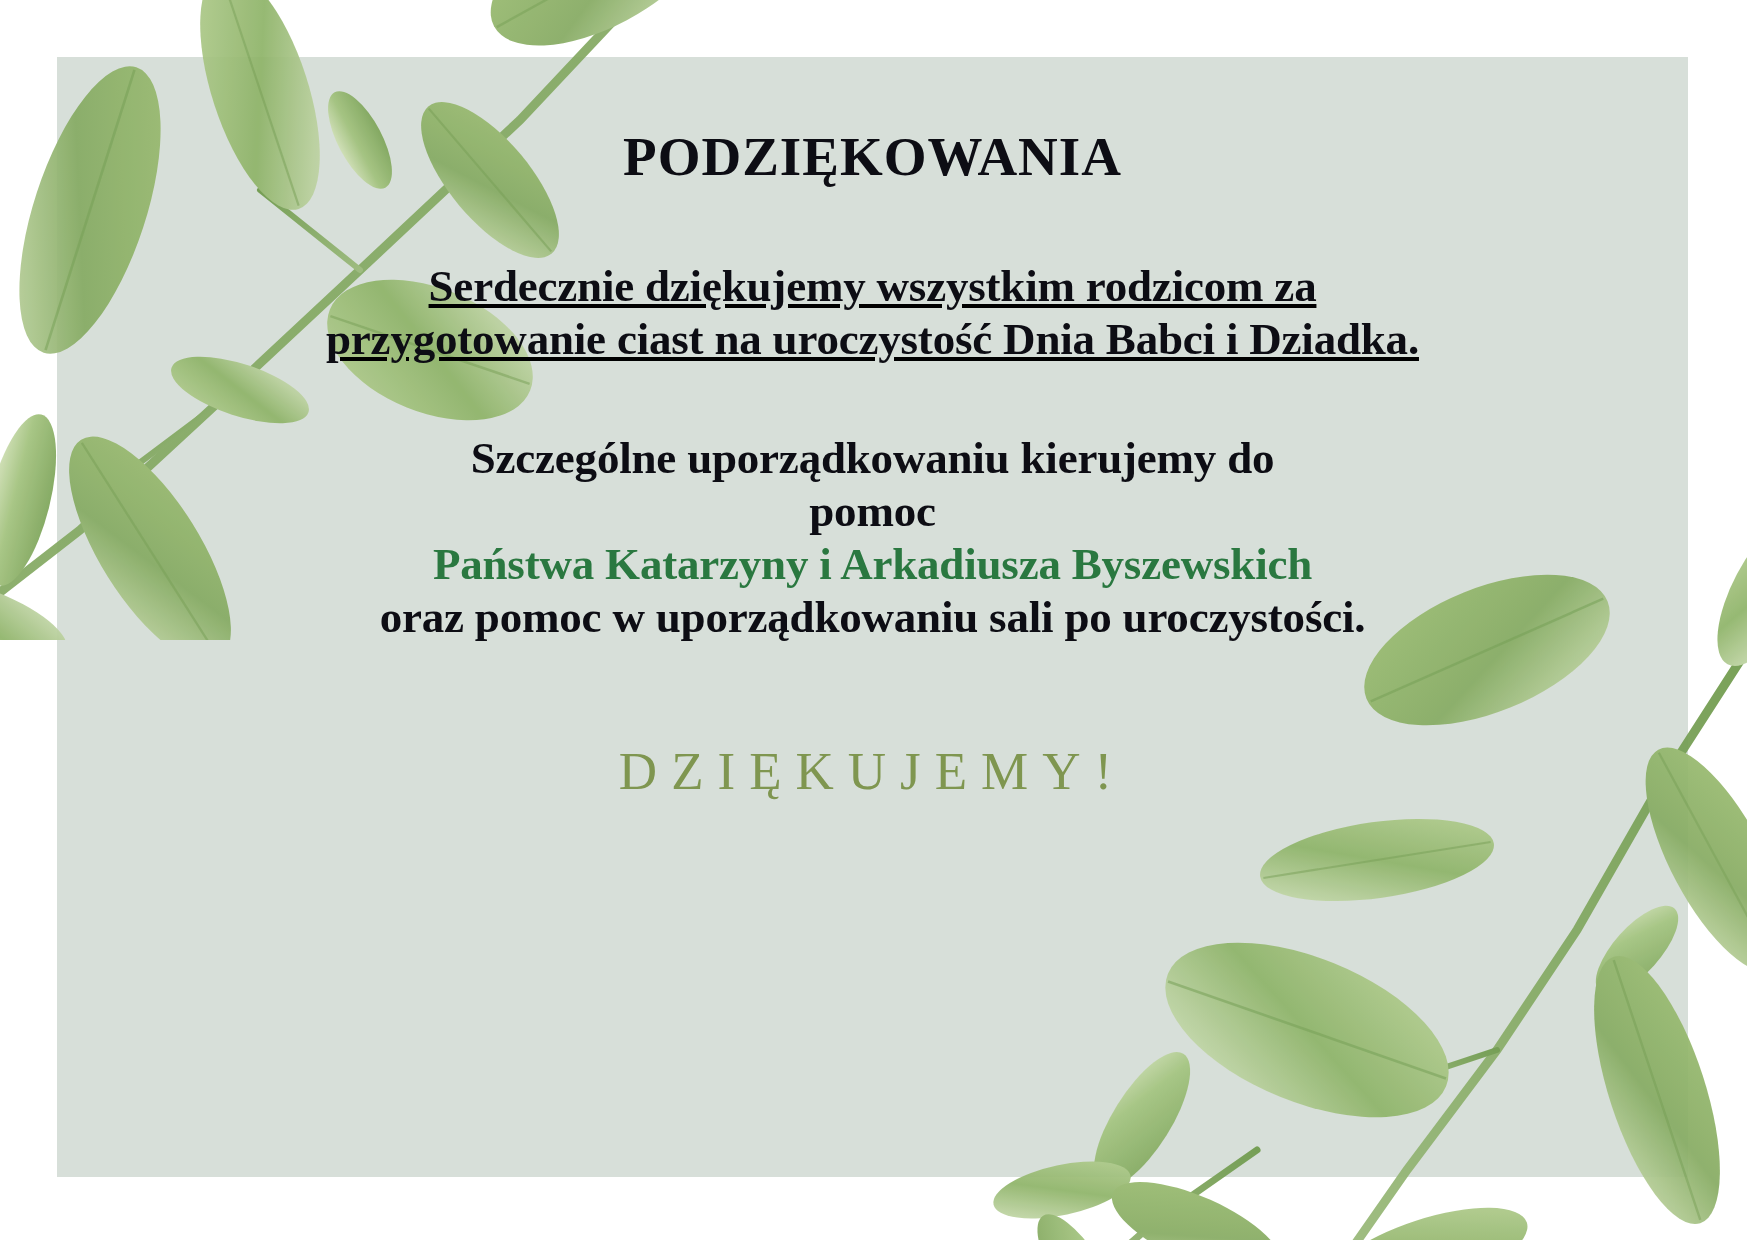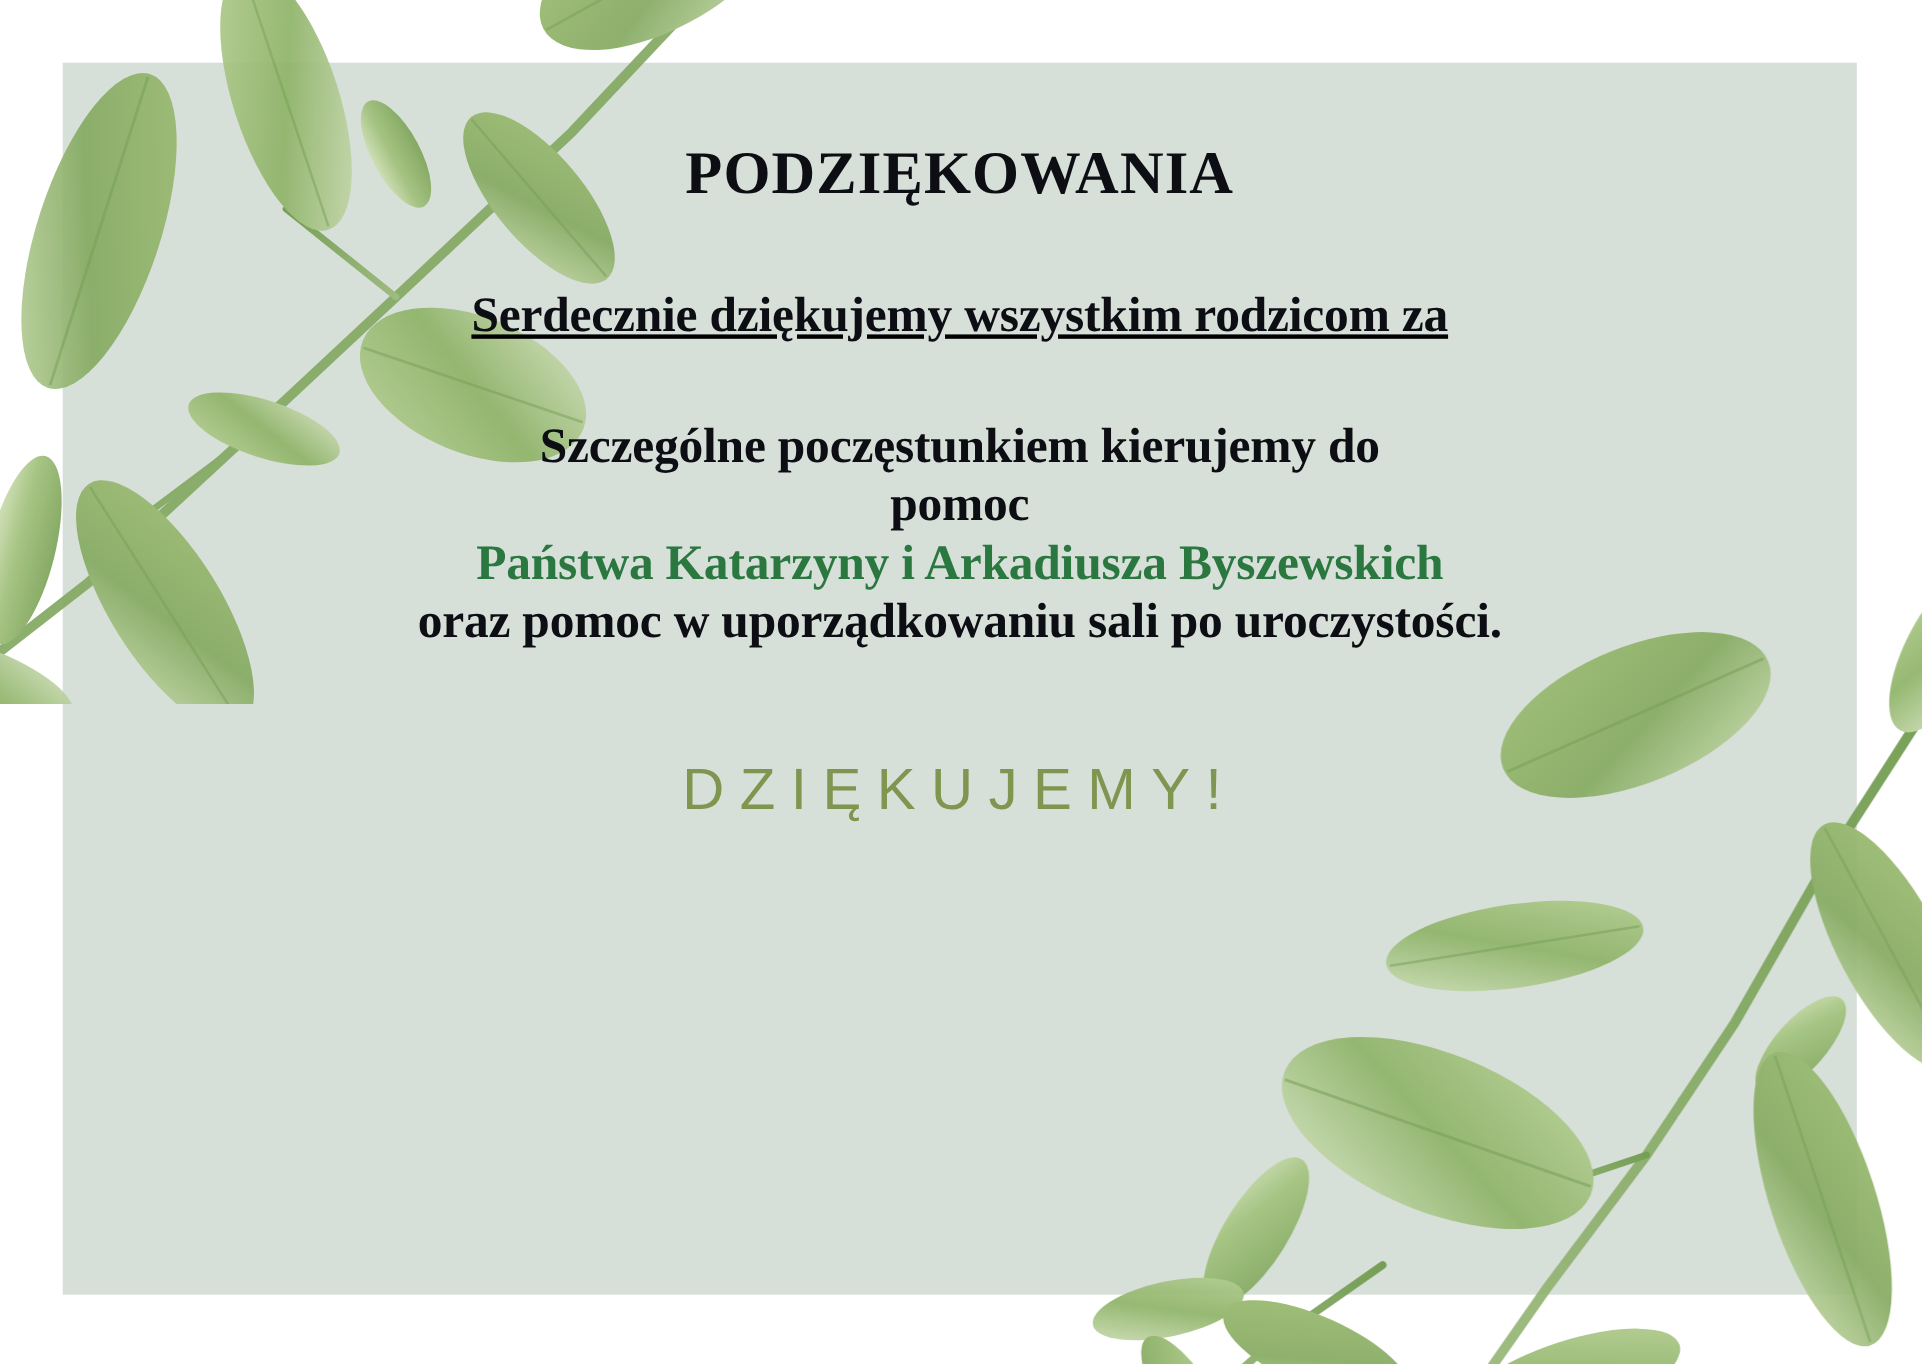--- a/index.html
+++ b/index.html
@@ -83,21 +83,21 @@
 
   .line.green {
     color: #2a7840;
   }
 
   #para1 { padding-top: 72px; text-decoration: underline; }
   #para2 { padding-top: 66px; }
 
   #thanks-big {
     padding-top: 96px;
-    font-family: Liberation Sans, sans-serif;
+    font-family: Liberation Serif, serif;
     font-size: 53px;
     font-weight: 400;
     letter-spacing: 14px;
     color: #7f9650;
     white-space: nowrap;
   }
 </style>
 </head>
 <body>
 
@@ -274,24 +274,25 @@
       </g>
     </svg>
   </div>
 
   <div id="content">
 
     <h1 id="title">PODZIĘKOWANIA</h1>
 
     <div id="para1" class="block">
       <div class="line">Serdecznie dziękujemy wszystkim rodzicom za</div>
+      <div class="line">przygotowanie ciast na uroczystość Dnia Babci i Dziadka.</div>
     </div>
 
     <div id="para2" class="block">
-      <div class="line">Szczególne poczęstunkiem kierujemy do</div>
+      <div class="line">Szczególne uporządkowaniu kierujemy do</div>
       <div class="line">pomoc</div>
       <div class="line green">Państwa Katarzyny i Arkadiusza Byszewskich</div>
       <div class="line">oraz pomoc w uporządkowaniu sali po uroczystości.</div>
     </div>
 
     <div id="thanks-big">DZIĘKUJEMY!</div>
 
   </div>
 
 </div>

